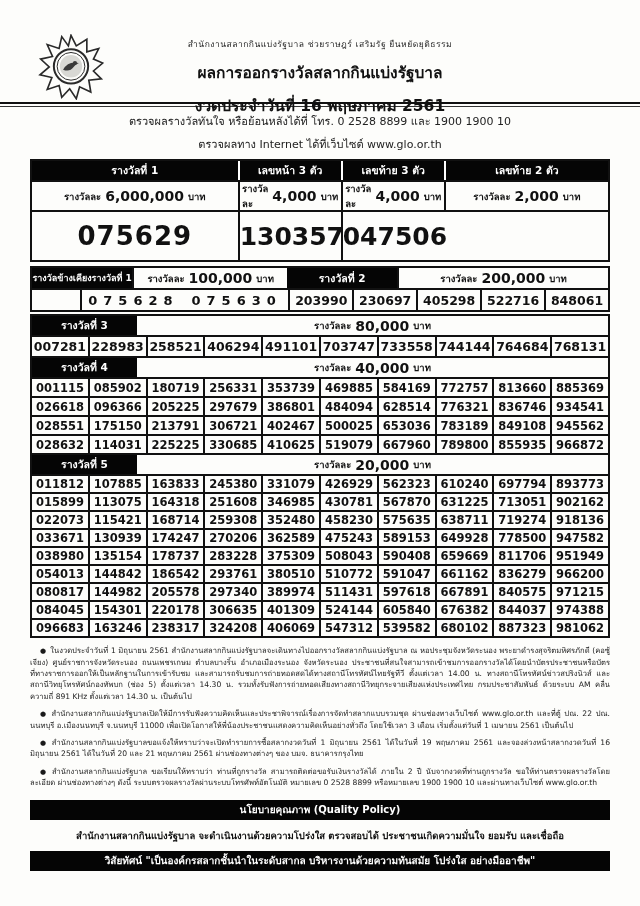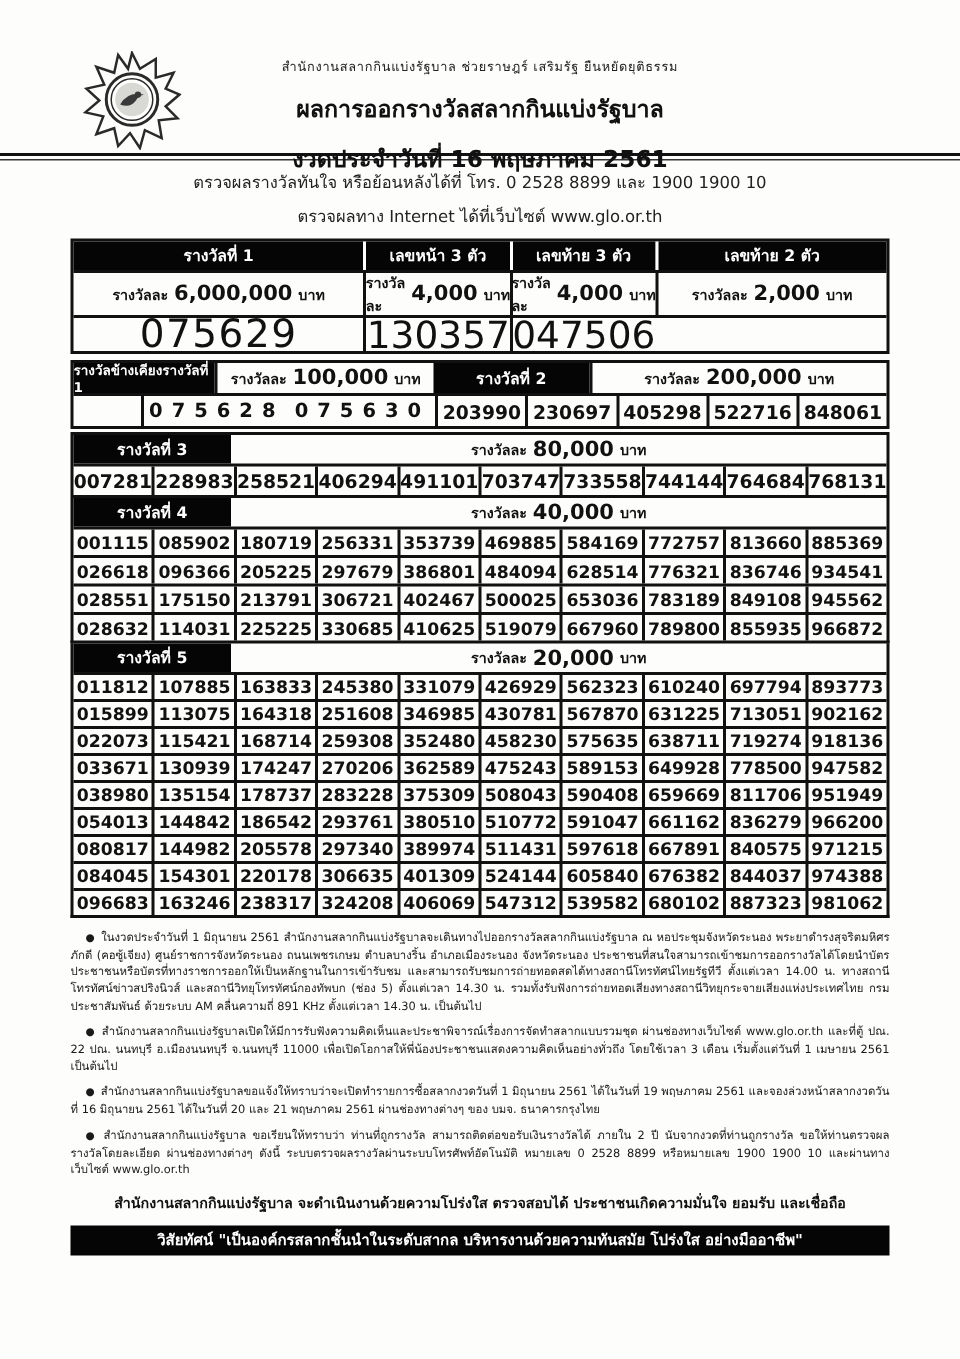--- a/index.html
+++ b/index.html
@@ -4,21 +4,21 @@
 <style>
   * { box-sizing: border-box; margin: 0; padding: 0; }
   html,body { width: 640px; }
   body {
     height: 906px;
     background: #fdfdfb;
     color: #111;
     font-family: "DejaVu Sans", "Liberation Sans", sans-serif;
     overflow: hidden;
   }
-  .page { padding: 0 47px; }
+  .page { padding: 0 30px; }
 
   
   .header { position: relative; padding-top: 33px; height: 100px; }
   .logo { position: absolute; left: 8px; top: 34px; width: 66px; height: 66px; }
   .hdr-text { text-align: center; padding-top: 4px; }
   .motto { font-size: 8.5px; color: #222; letter-spacing: .5px; margin-bottom: 9px; }
   .doc-title { font-size: 15.5px; font-weight: bold; margin-bottom: 8px; }
   .draw-date { font-size: 15.5px; font-weight: bold; }
 
   .rule { height: 5px; border-top: 2.5px solid #111; border-bottom: 1px solid #333; margin-top: 2px; }
@@ -33,21 +33,21 @@
   
   .tblA { border: 2.5px solid #111; margin-top: 6px; }
   .rowA { display: flex; }
   .rowA + .rowA { border-top: 2px solid #111; }
   .cA { display: flex; align-items: center; justify-content: center; }
   .cA + .cA { border-left: 2px solid #111; }
   .hdrA .cA { border-left: 2px solid #fff; height: 19px; font-size: 10.5px; }
   .hdrA .cA:first-child { border-left: none; }
   .c1 { width: 35.7%; } .c2 { width: 17.9%; } .c3 { width: 17.9%; } .c4 { flex: 1; }
   .amtA .cA { height: 28px; }
-  .numA .cA { height: 22px; font-size: 26px; font-weight: normal; letter-spacing: 1px; }
+  .numA .cA { height: 48px; font-size: 26px; font-weight: bold; letter-spacing: 1px; }
   .numA .dual { justify-content: space-around; letter-spacing: 0; }
   .numA .dual span { font-size: 25px; }
 
   
   .tblB { border: 2.5px solid #111; margin-top: 4px; }
   .rowB { display: flex; }
   .rowB + .rowB { border-top: 2px solid #111; }
   .rowB .cell { display: flex; align-items: center; justify-content: center; height: 20px; }
   .hdrB .blk { font-size: 9px; }
   .hdrB .b1 { width: 17.4%; }
@@ -392,16 +392,17 @@
       </div>
   </div>
 
   <div class="notes">
     <p class="note">ในงวดประจำวันที่ 1 มิถุนายน 2561 สำนักงานสลากกินแบ่งรัฐบาลจะเดินทางไปออกรางวัลสลากกินแบ่งรัฐบาล ณ หอประชุมจังหวัดระนอง พระยาดำรงสุจริตมหิศรภักดี (คอซู้เจียง) ศูนย์ราชการจังหวัดระนอง ถนนเพชรเกษม ตำบลบางริ้น อำเภอเมืองระนอง จังหวัดระนอง ประชาชนที่สนใจสามารถเข้าชมการออกรางวัลได้โดยนำบัตรประชาชนหรือบัตรที่ทางราชการออกให้เป็นหลักฐานในการเข้ารับชม และสามารถรับชมการถ่ายทอดสดได้ทางสถานีโทรทัศน์ไทยรัฐทีวี ตั้งแต่เวลา 14.00 น. ทางสถานีโทรทัศน์ข่าวสปริงนิวส์ และสถานีวิทยุโทรทัศน์กองทัพบก (ช่อง 5) ตั้งแต่เวลา 14.30 น. รวมทั้งรับฟังการถ่ายทอดเสียงทางสถานีวิทยุกระจายเสียงแห่งประเทศไทย กรมประชาสัมพันธ์ ด้วยระบบ AM คลื่นความถี่ 891 KHz ตั้งแต่เวลา 14.30 น. เป็นต้นไป</p>
     <p class="note">สำนักงานสลากกินแบ่งรัฐบาลเปิดให้มีการรับฟังความคิดเห็นและประชาพิจารณ์เรื่องการจัดทำสลากแบบรวมชุด ผ่านช่องทางเว็บไซต์ www.glo.or.th และที่ตู้ ปณ. 22 ปณ. นนทบุรี อ.เมืองนนทบุรี จ.นนทบุรี 11000 เพื่อเปิดโอกาสให้พี่น้องประชาชนแสดงความคิดเห็นอย่างทั่วถึง โดยใช้เวลา 3 เดือน เริ่มตั้งแต่วันที่ 1 เมษายน 2561 เป็นต้นไป</p>
     <p class="note">สำนักงานสลากกินแบ่งรัฐบาลขอแจ้งให้ทราบว่าจะเปิดทำรายการซื้อสลากงวดวันที่ 1 มิถุนายน 2561 ได้ในวันที่ 19 พฤษภาคม 2561 และจองล่วงหน้าสลากงวดวันที่ 16 มิถุนายน 2561 ได้ในวันที่ 20 และ 21 พฤษภาคม 2561 ผ่านช่องทางต่างๆ ของ บมจ. ธนาคารกรุงไทย</p>
     <p class="note">สำนักงานสลากกินแบ่งรัฐบาล ขอเรียนให้ทราบว่า ท่านที่ถูกรางวัล สามารถติดต่อขอรับเงินรางวัลได้ ภายใน 2 ปี นับจากงวดที่ท่านถูกรางวัล ขอให้ท่านตรวจผลรางวัลโดยละเอียด ผ่านช่องทางต่างๆ ดังนี้ ระบบตรวจผลรางวัลผ่านระบบโทรศัพท์อัตโนมัติ หมายเลข 0 2528 8899 หรือหมายเลข 1900 1900 10 และผ่านทางเว็บไซต์ www.glo.or.th</p>
   </div>
 
+  <div class="black-bar">นโยบายคุณภาพ (Quality Policy)</div>
   <div class="policy-line">สำนักงานสลากกินแบ่งรัฐบาล จะดำเนินงานด้วยความโปร่งใส ตรวจสอบได้ ประชาชนเกิดความมั่นใจ ยอมรับ และเชื่อถือ</div>
   <div class="black-bar vision-bar">วิสัยทัศน์ "เป็นองค์กรสลากชั้นนำในระดับสากล บริหารงานด้วยความทันสมัย โปร่งใส อย่างมืออาชีพ"</div>
 
 </div>
 
 </body></html>

